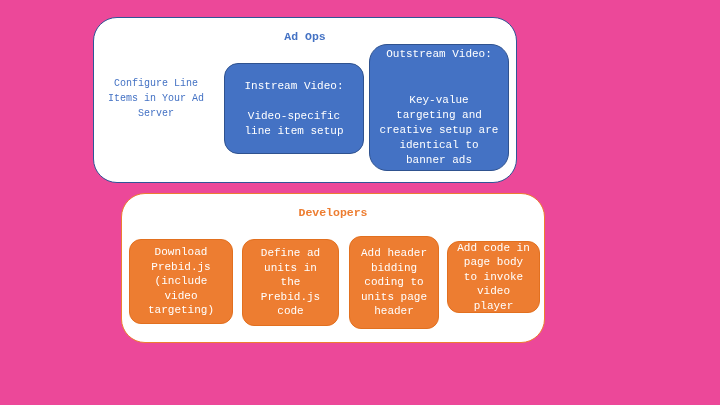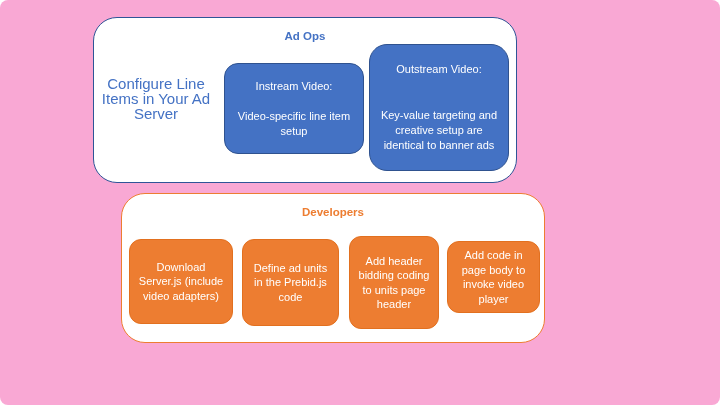--- a/index.html
+++ b/index.html
@@ -4,24 +4,23 @@
 <style>
   html, body {
     margin: 0;
     padding: 0;
     background: #ffffff;
   }
   .canvas {
     position: relative;
     width: 720px;
     height: 405px;
-    background: #f9a8d4;
-    font-family: Liberation Sans, sans-serif;
+    background: #ec4899;
+    font-family: Liberation Mono, monospace;
     overflow: hidden;
-    border-radius: 8px;
   }
   .group {
     position: absolute;
     border-radius: 24px;
     box-sizing: border-box;
     background: #ffffff;
   }
   .group.adops {
     left: 93px; top: 17px;
     width: 424px; height: 166px;
@@ -41,21 +40,21 @@
     font-size: 11.5px;
   }
   .adops .group-title { color: #4472C4; }
   .devs  .group-title { color: #ED7D31; }
   .side-note {
     position: absolute;
     left: 7px; top: 58px;
     width: 110px;
     text-align: center;
     color: #4472C4;
-    font-size: 15px;
+    font-size: 10px;
     line-height: 15px;
   }
   .bluebox {
     position: absolute;
     background: #4472C4;
     border: 1px solid #2F528F;
     color: #ffffff;
     text-align: center;
     font-size: 11px;
     line-height: 15px;
@@ -116,21 +115,21 @@
     <div class="bluebox outstream">
       <div class="box-heading">Outstream Video:</div>
       <div class="box-body">Key-value targeting and creative setup are identical to banner ads</div>
     </div>
   </section>
 
   <section class="group devs">
     <div class="group-title">Developers</div>
 
     <div class="orangebox step1">
-      <span>Download Server.js (include video adapters)</span>
+      <span>Download Prebid.js (include video targeting)</span>
     </div>
 
     <div class="orangebox step2">
       <span>Define ad units in the Prebid.js code</span>
     </div>
 
     <div class="orangebox step3">
       <span>Add header bidding coding to units page header</span>
     </div>
 

